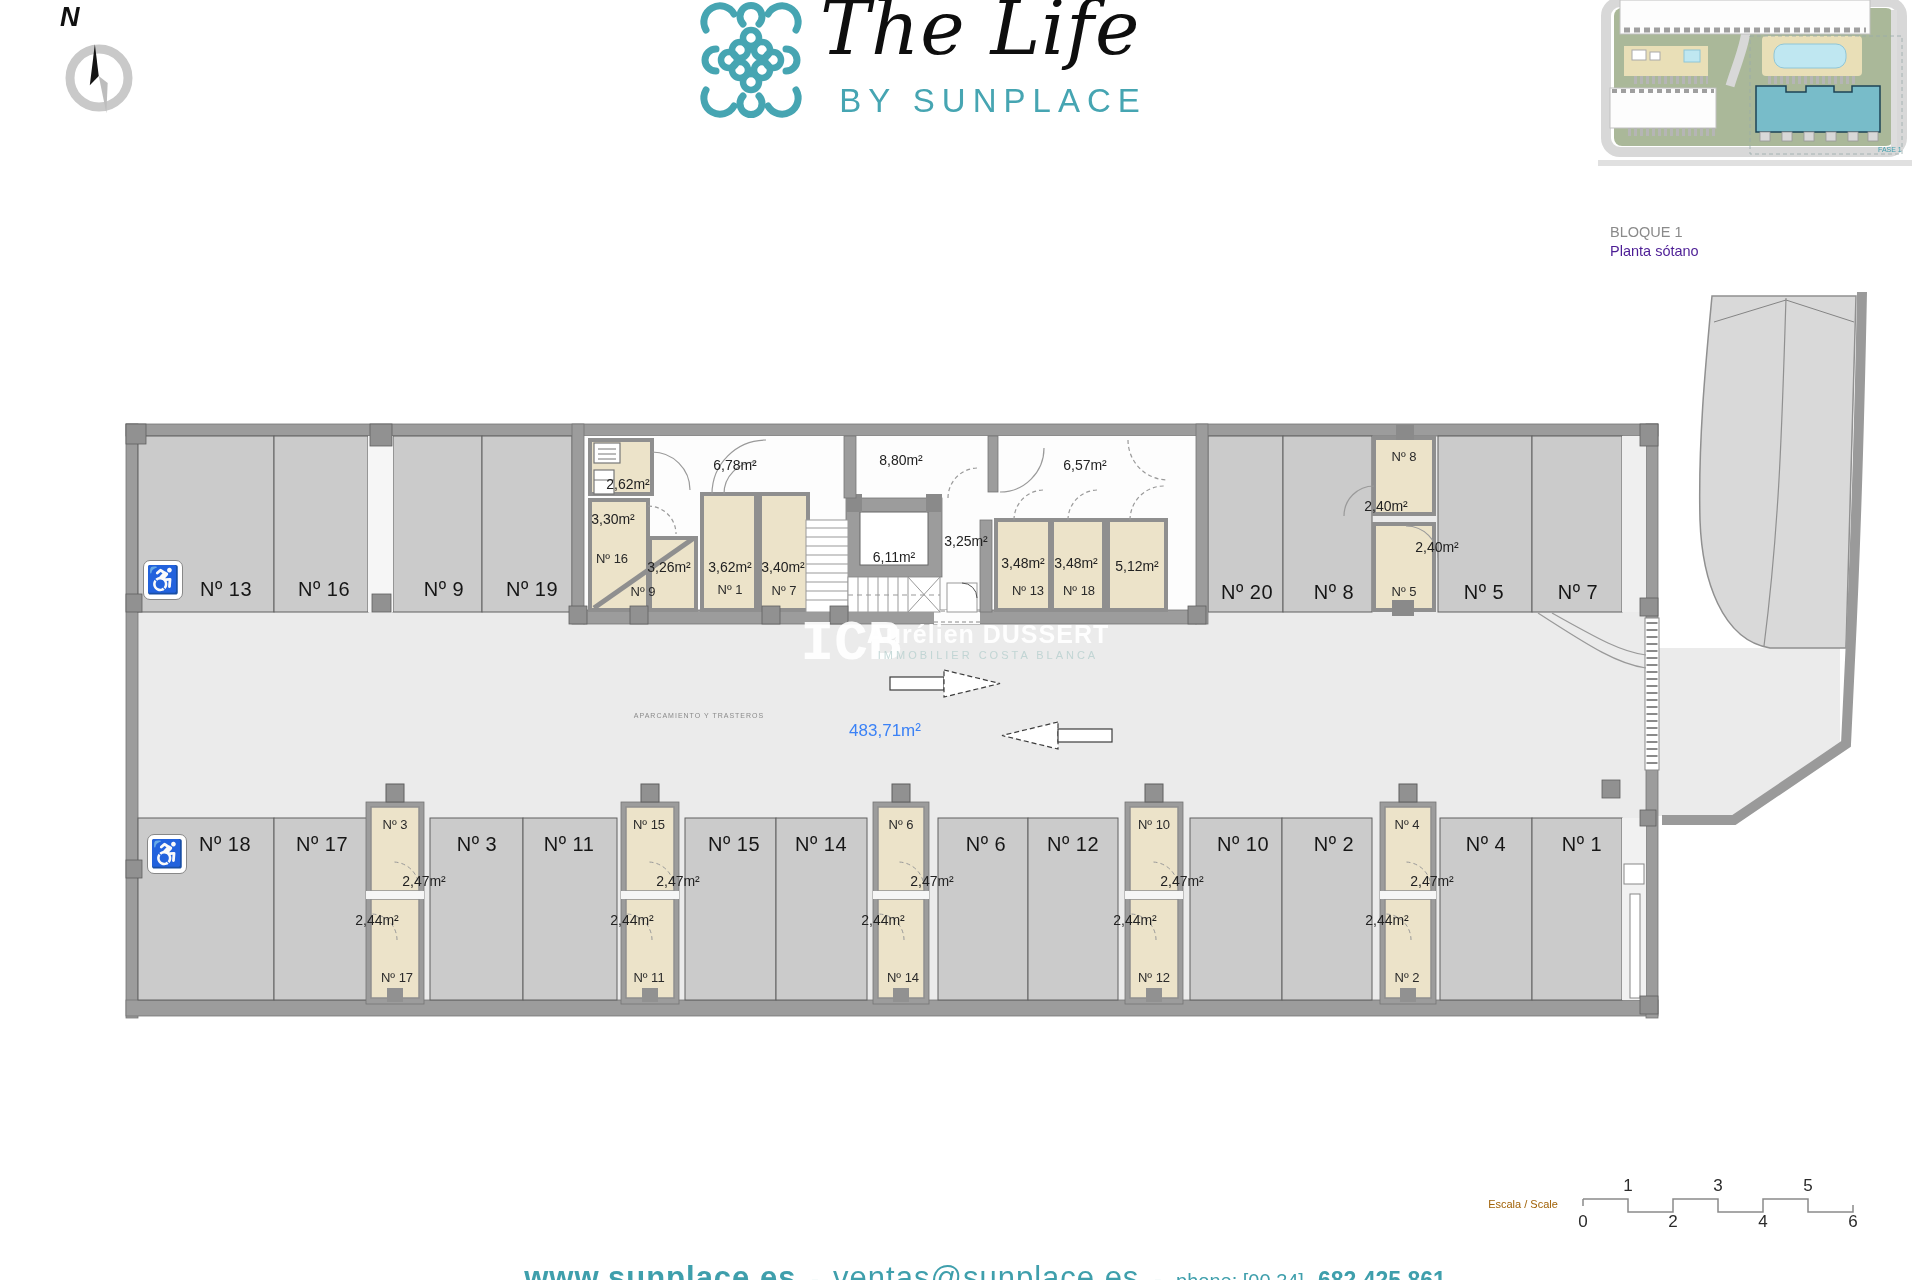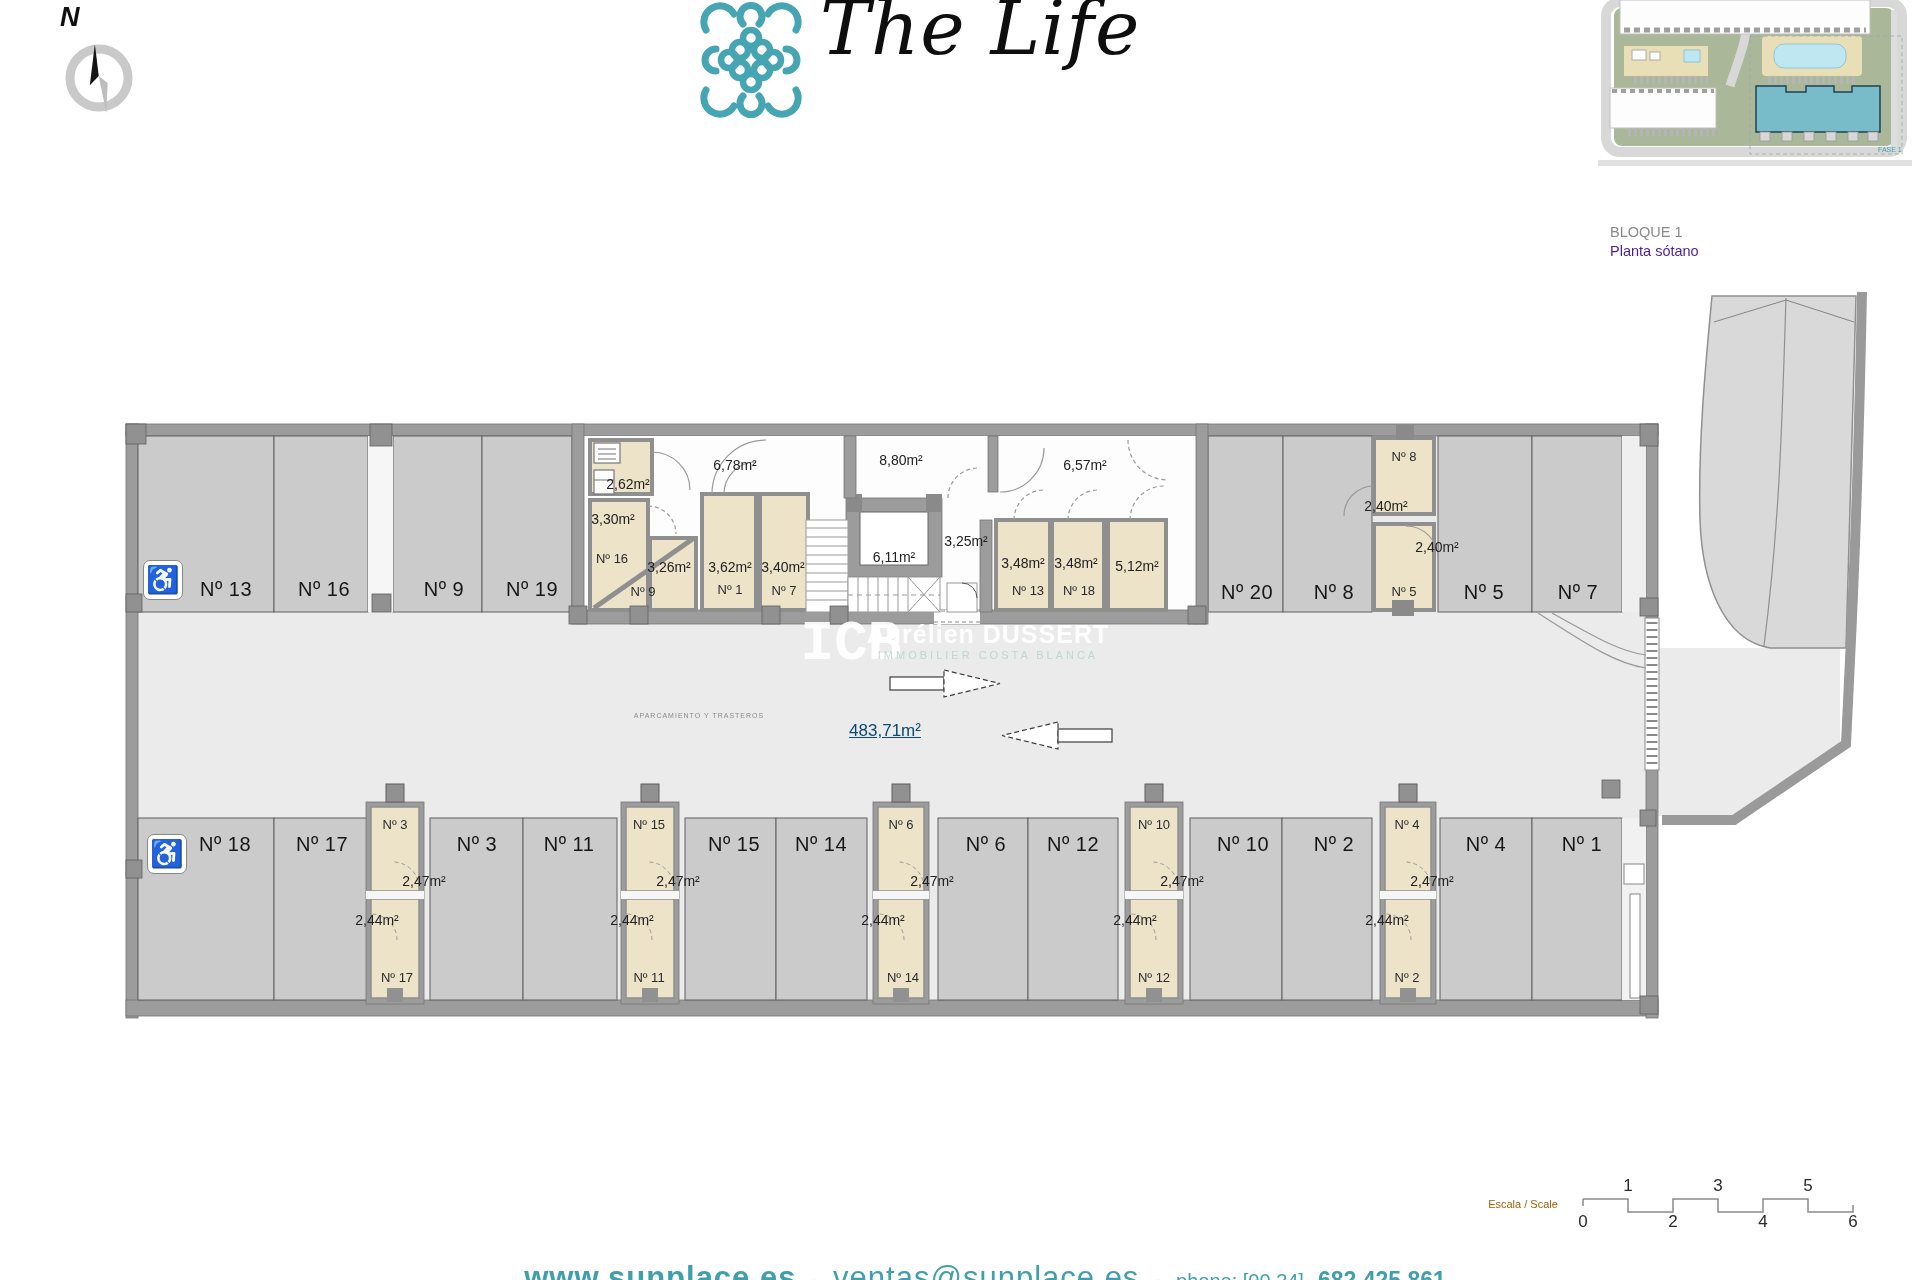--- a/index.html
+++ b/index.html
@@ -5,21 +5,21 @@
   html,body{margin:0;padding:0;background:#fff;}
   .page{position:relative;width:1920px;height:1280px;overflow:hidden;background:#fff;
         font-family:"Liberation Sans",sans-serif;}
   .abs{position:absolute;}
   .lbl{position:absolute;transform:translate(-50%,-50%);white-space:nowrap;color:#1d1d1d;}
   .pk{font-size:20px;letter-spacing:.5px;color:#161616;}
   .ar{font-size:14px;color:#222;}
   .rn{font-size:13px;color:#2a2a2a;}
   .cor{font-size:14px;color:#222;text-align:right;}
   .zone{font-size:7px;letter-spacing:1px;color:#8a8a8a;}
-  .total{font-size:17px;color:#0c4a6e;text-decoration:underline;}
+  .total{font-size:17px;color:#3b82f6;}
   .tick{font-size:17px;color:#2b2b2b;}
   .scale-label{font-size:11px;color:#a16207;}
   .hc{position:absolute;width:40px;height:40px;background:#fff;border:1.5px solid #888;
       border-radius:7px;display:flex;align-items:center;justify-content:center;
       font-size:27px;color:#1c1c1c;box-sizing:border-box;}
   .brand-title{position:absolute;left:820px;top:-16px;font-family:"DejaVu Serif",serif;
       font-style:italic;font-size:75px;color:#0e0e0e;letter-spacing:1px;}
   .brand-sub{position:absolute;left:993px;top:82px;transform:translateX(-50%);
       font-size:33px;letter-spacing:7px;color:#46a5b2;}
   .n-label{position:absolute;left:60px;top:2px;font-style:italic;font-weight:700;
@@ -72,20 +72,21 @@
         <circle cx="74" cy="50" r="8"></circle>
       <circle cx="52" cy="70" r="8"></circle>
         <circle cx="74" cy="70" r="8"></circle>
       <circle cx="63" cy="38" r="8"></circle>
         <circle cx="63" cy="82" r="8"></circle>
       <circle cx="41" cy="60" r="8"></circle>
         <circle cx="85" cy="60" r="8"></circle>
     </g>
   </svg>
   <div class="brand-title">The Life</div>
+  <div class="brand-sub">BY SUNPLACE</div>
 
   <svg class="abs" style="left:1598px;top:0px" width="314" height="172" viewBox="0 0 314 172">
     <rect x="8" y="2" width="296" height="150" rx="14" fill="none" stroke="#d8d8d8" stroke-width="10"></rect>
     <rect x="16" y="8" width="280" height="138" rx="8" fill="#aab899"></rect>
     <line x1="0" y1="163" x2="314" y2="163" stroke="#e0e0e0" stroke-width="6"></line>
     <line x1="296" y1="10" x2="296" y2="150" stroke="#dddddd" stroke-width="6"></line>
     <path d="M150,8 C150,40 140,60 132,86" fill="none" stroke="#d8d8d8" stroke-width="9"></path>
     <rect x="22" y="0" width="250" height="34" fill="#fdfdfd" stroke="#c0c0c0"></rect>
     <line x1="26" y1="30" x2="268" y2="30" stroke="#9f9f9f" stroke-width="5" stroke-dasharray="6 4"></line>
     <rect x="12" y="88" width="106" height="40" fill="#fdfdfd" stroke="#c0c0c0"></rect>

